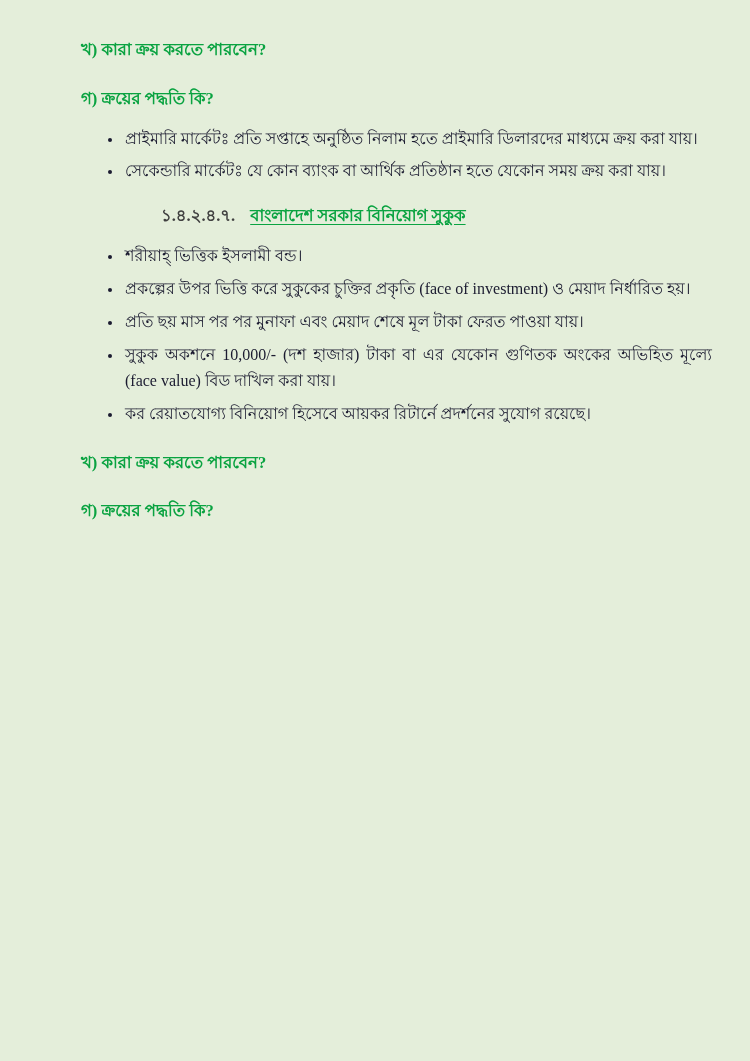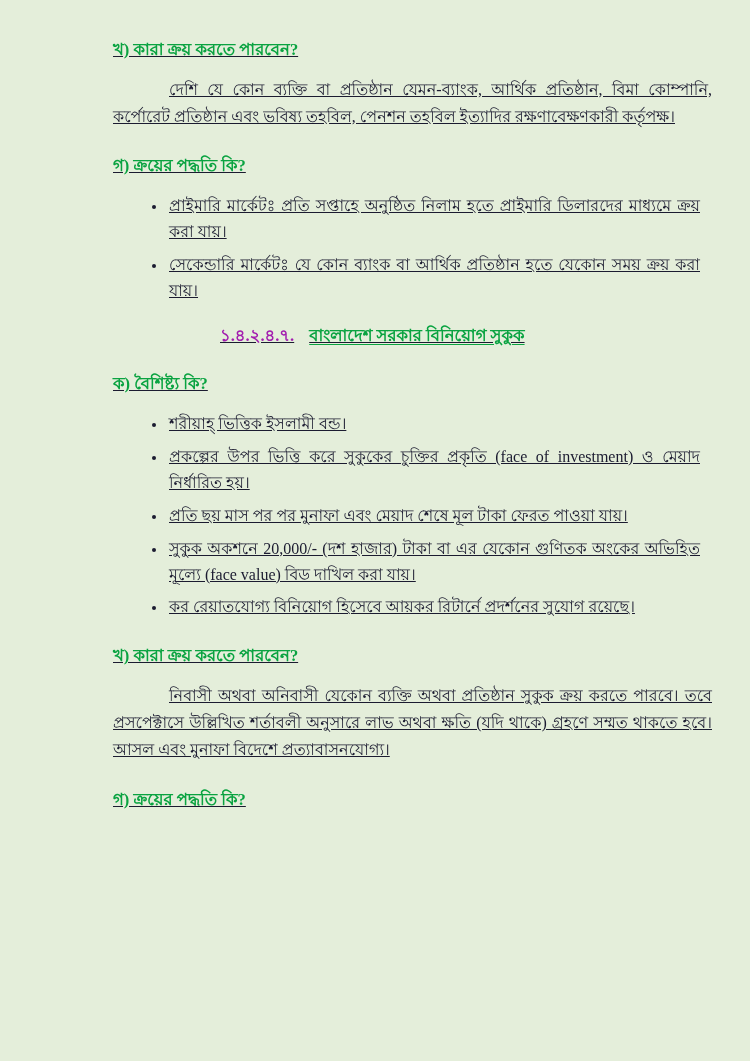--- a/index.html
+++ b/index.html
@@ -7,100 +7,95 @@
     font-family: "Liberation Serif", "DejaVu Serif", serif;
     background: #e4eeda;
   }
   .page {
     position: relative;
     width: 750px;
     height: 1061px;
     background: #e4eeda;
     overflow: hidden;
     box-sizing: border-box;
-    padding: 30px 38px 0 113px;
+    padding: 30px 38px 0 81px;
     color: #1b1b30;
     font-size: 16px;
-    text-decoration: underline;
   }
   .green-heading {
     color: #0aa341;
     font-weight: bold;
     font-size: 16.5px;
     margin: 24px 0 4px 0;
     line-height: 1.5;
   }
   .green-heading.first { margin-top: 8px; }
   .para {
     margin: 13px 0;
     line-height: 1.7;
     text-align: justify;
     text-indent: 56px;
   }
   ul.bullets {
     margin: 14px 0 12px 0;
     padding-left: 42px;
   }
   ul.bullets li {
-    margin: 7px 12px;
+    margin: 7px 0;
     line-height: 1.62;
     text-align: justify;
     padding-left: 2px;
   }
   ul.bullets li::marker { color: #1b1b30; font-size: 13px; }
   .section-title {
     margin: 20px 0 10px 80px;
     font-weight: bold;
     color: #0aa341;
     font-size: 16.5px;
     line-height: 1.5;
   }
   .section-title .num {
-    color: #a21caf;
+    color: #404040;
     text-decoration: none;
     margin-right: 8px;
-    margin-left: 27px;
   }
   .section-title .name {
     text-decoration: underline;
     text-underline-offset: 3px;
     margin-left: 7px;
   }
 </style>
 </head>
 <body>
 
 <div class="page">
 
   <div class="green-heading first">খ) কারা ক্রয় করতে পারবেন?</div>
 
-  <p class="para">দেশি যে কোন ব্যক্তি বা প্রতিষ্ঠান যেমন-ব্যাংক, আর্থিক প্রতিষ্ঠান, বিমা কোম্পানি, কর্পোরেট প্রতিষ্ঠান এবং ভবিষ্য তহবিল, পেনশন তহবিল ইত্যাদির রক্ষণাবেক্ষণকারী কর্তৃপক্ষ।</p>
 
 
   <div class="green-heading">গ) ক্রয়ের পদ্ধতি কি?</div>
 
   <ul class="bullets">
     <li>প্রাইমারি মার্কেটঃ প্রতি সপ্তাহে অনুষ্ঠিত নিলাম হতে প্রাইমারি ডিলারদের মাধ্যমে ক্রয় করা যায়।</li>
     <li>সেকেন্ডারি মার্কেটঃ যে কোন ব্যাংক বা আর্থিক প্রতিষ্ঠান হতে যেকোন সময় ক্রয় করা যায়।</li>
   </ul>
 
   <div class="section-title">
     <span class="num">১.৪.২.৪.৭.</span><span class="name">বাংলাদেশ সরকার বিনিয়োগ সুকুক</span>
   </div>
 
-  <div class="green-heading">ক) বৈশিষ্ট্য কি?</div>
 
   <ul class="bullets">
     <li>শরীয়াহ্ ভিত্তিক ইসলামী বন্ড।</li>
     <li>প্রকল্পের উপর ভিত্তি করে সুকুকের চুক্তির প্রকৃতি (face of investment) ও মেয়াদ নির্ধারিত হয়।</li>
     <li>প্রতি ছয় মাস পর পর মুনাফা এবং মেয়াদ শেষে মূল টাকা ফেরত পাওয়া যায়।</li>
-    <li>সুকুক অকশনে 20,000/- (দশ হাজার) টাকা বা এর যেকোন গুণিতক অংকের অভিহিত মূল্যে (face value) বিড দাখিল করা যায়।</li>
+    <li>সুকুক অকশনে 10,000/- (দশ হাজার) টাকা বা এর যেকোন গুণিতক অংকের অভিহিত মূল্যে (face value) বিড দাখিল করা যায়।</li>
     <li>কর রেয়াতযোগ্য বিনিয়োগ হিসেবে আয়কর রিটার্নে প্রদর্শনের সুযোগ রয়েছে।</li>
   </ul>
 
   <div class="green-heading">খ) কারা ক্রয় করতে পারবেন?</div>
 
-  <p class="para">নিবাসী অথবা অনিবাসী যেকোন ব্যক্তি অথবা প্রতিষ্ঠান সুকুক ক্রয় করতে পারবে। তবে প্রসপেক্টাসে উল্লিখিত শর্তাবলী অনুসারে লাভ অথবা ক্ষতি (যদি থাকে) গ্রহণে সম্মত থাকতে হবে। আসল এবং মুনাফা বিদেশে প্রত্যাবাসনযোগ্য।</p>
 
   <div class="green-heading">গ) ক্রয়ের পদ্ধতি কি?</div>
 
 
 </div>
 
 </body></html>

